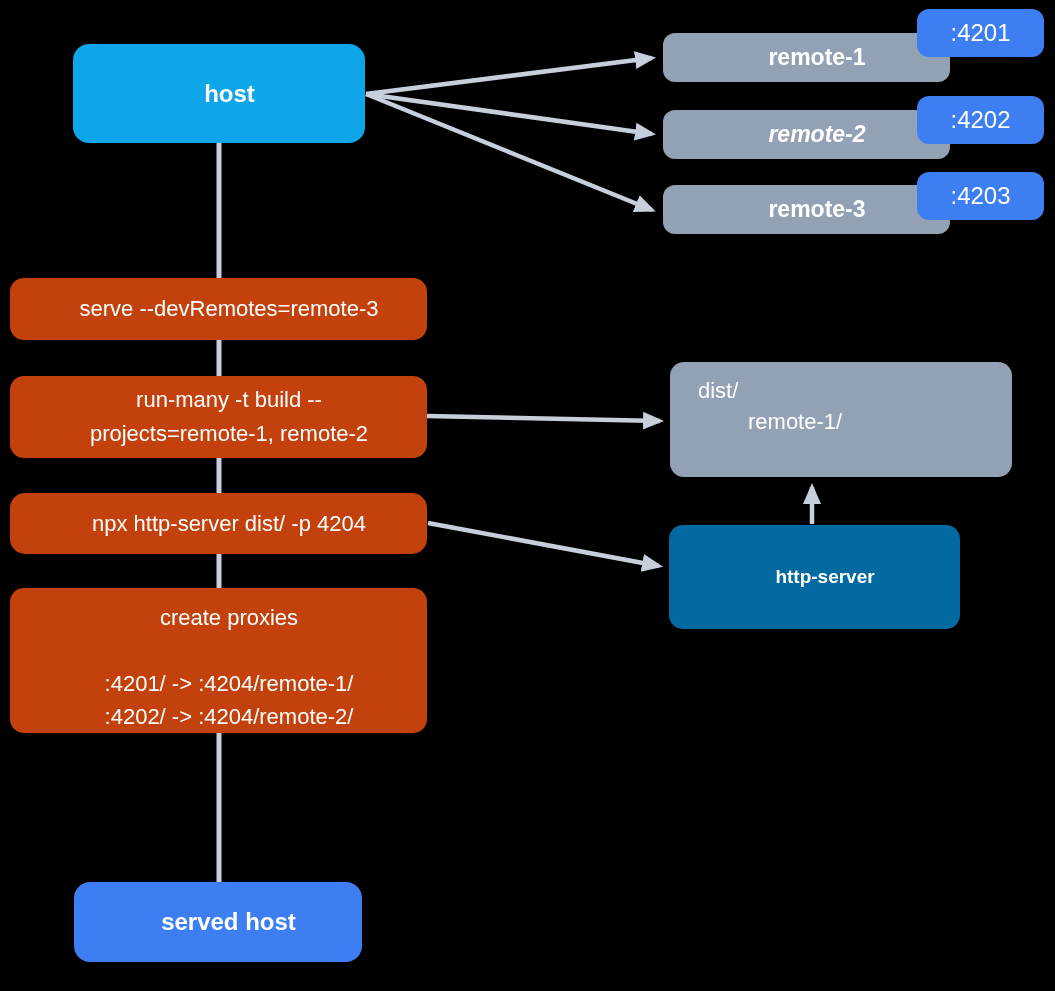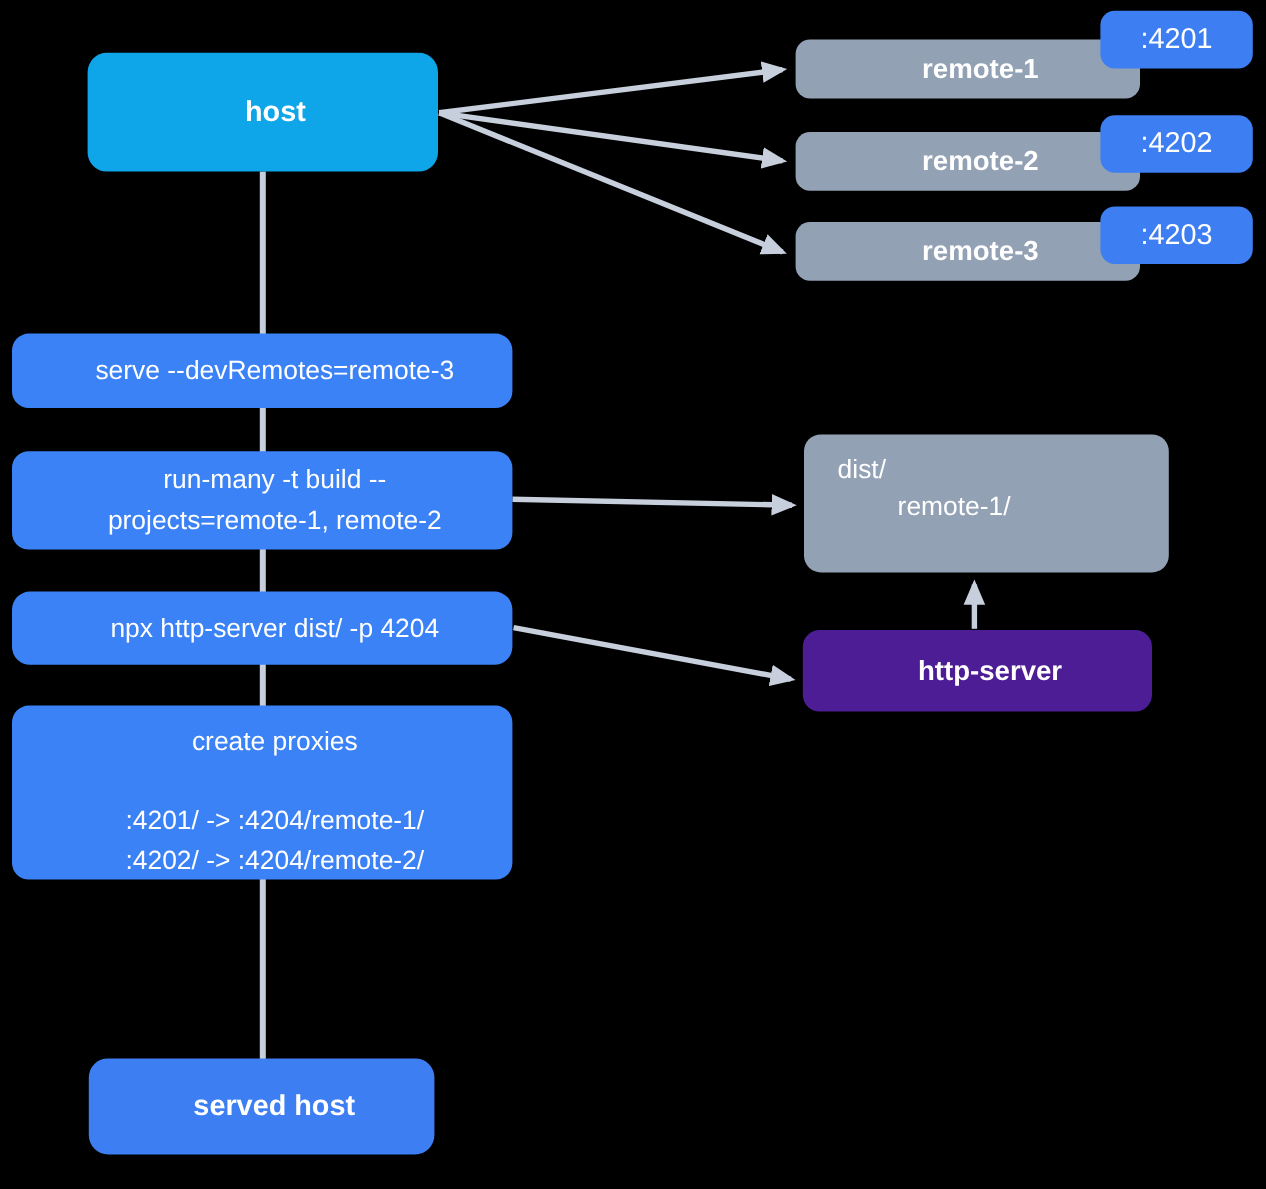--- a/index.html
+++ b/index.html
@@ -13,45 +13,45 @@
   .node{
     position:absolute;display:flex;align-items:center;justify-content:center;
     box-sizing:border-box;text-align:center;padding-left:21px;
   }
   
   .host{left:73px;top:44px;width:292px;height:99px;background:#0ea5e9;
         border-radius:16px;font-weight:bold;font-size:24px;}
   .served{left:74px;top:882px;width:288px;height:80px;background:#3d7ff2;
         border-radius:16px;font-weight:bold;font-size:24px;}
   
-  .cmd{left:10px;width:417px;background:#3b82f6;border-radius:14px;font-size:22px;}
+  .cmd{left:10px;width:417px;background:#c2410c;border-radius:14px;font-size:22px;}
   #cmd-serve{top:278px;height:62px;}
   #cmd-run-many{top:376px;height:82px;flex-direction:column;line-height:34px;text-align:right;}
   #cmd-http{top:493px;height:61px;border-radius:15px;}
   #cmd-proxies{top:588px;height:145px;flex-direction:column;
                justify-content:flex-end;padding-top:13px;line-height:33px;}
   #cmd-proxies .proxy-maps{margin-top:33px;display:flex;flex-direction:column;align-items:center;}
   #cmd-nx-serve{top:767px;height:68px;}
   
   .remote{left:663px;width:287px;height:49px;background:#93a1b5;
           border-radius:12px;font-weight:bold;font-size:23px;}
-  #remote-1{top:33px;} #remote-2{top:110px;} #remote-3{top:185px;}
+  #remote-1{top:33px;} #remote-2{top:110px;font-style:italic;} #remote-3{top:185px;}
   
   .badge{position:absolute;left:917px;width:127px;height:48px;background:#3d7ff2;
          border-radius:12px;display:flex;align-items:center;justify-content:center;
          font-size:24px;}
   #badge-1{top:9px;} #badge-2{top:96px;} #badge-3{top:172px;}
   
-  .dist{left:670px;top:362px;width:304px;height:115px;background:#93a1b5;
+  .dist{left:670px;top:362px;width:342px;height:115px;background:#93a1b5;
         border-radius:14px;display:block;padding:13px 0 0 28px;
         font-size:22px;line-height:31px;text-align:left;}
   .dist .child{padding-left:50px;}
   
-  .http{left:669px;top:525px;width:291px;height:68px;background:#4c1d95;
-        border-radius:14px;font-weight:bold;font-size:23px;}
+  .http{left:669px;top:525px;width:291px;height:104px;background:#0369a1;
+        border-radius:14px;font-weight:bold;font-size:19px;}
 </style>
 </head>
 <body>
 
 <div id="canvas">
 
   <svg class="edges" viewBox="0 0 1055 991" xmlns="http://www.w3.org/2000/svg">
     <defs>
       <marker id="ah" markerUnits="userSpaceOnUse" markerWidth="22" markerHeight="20" refX="17" refY="10" orient="auto" viewBox="0 0 22 20">
         <path d="M0,1 L21,10 L0,19 Z" fill="#c7cfdc"></path>

